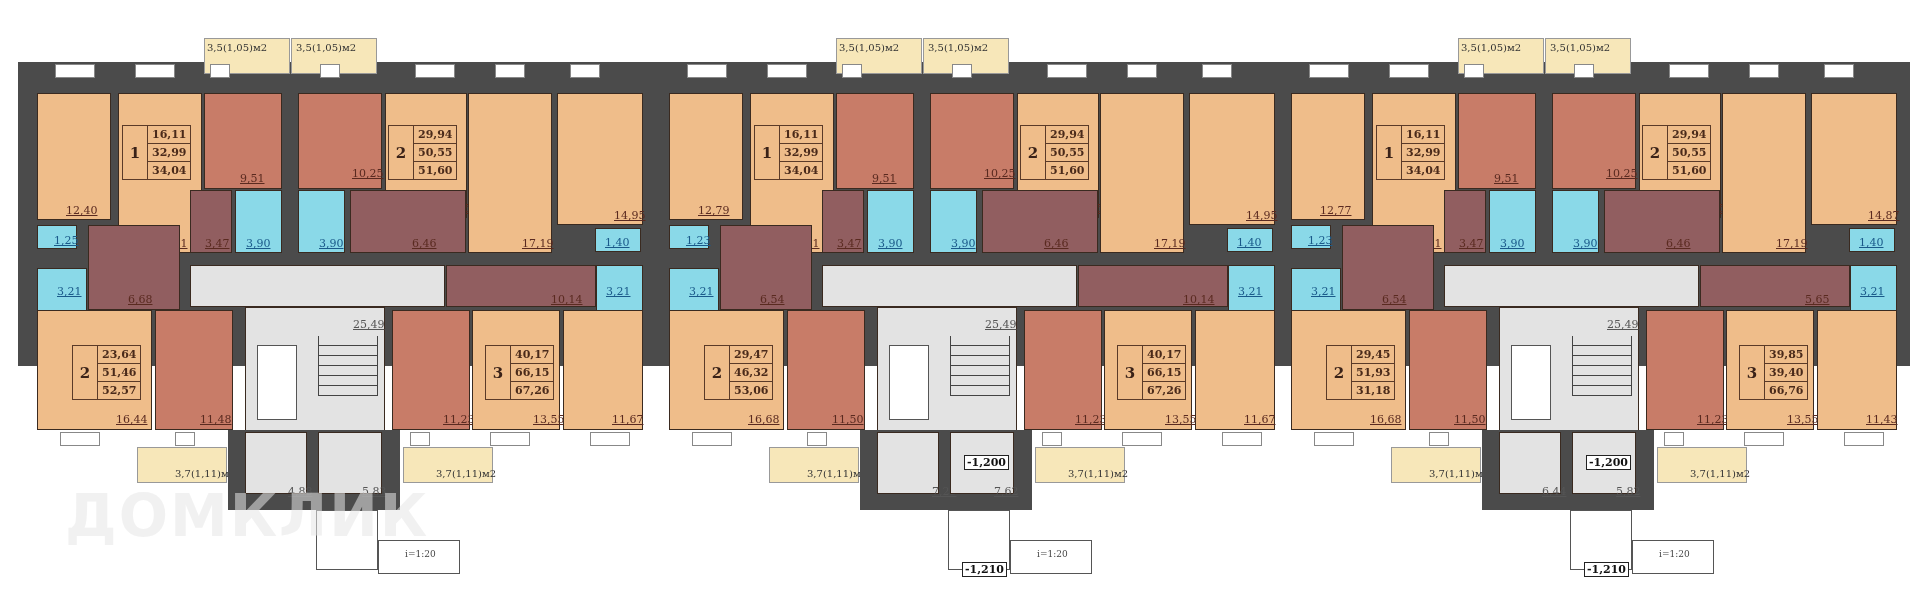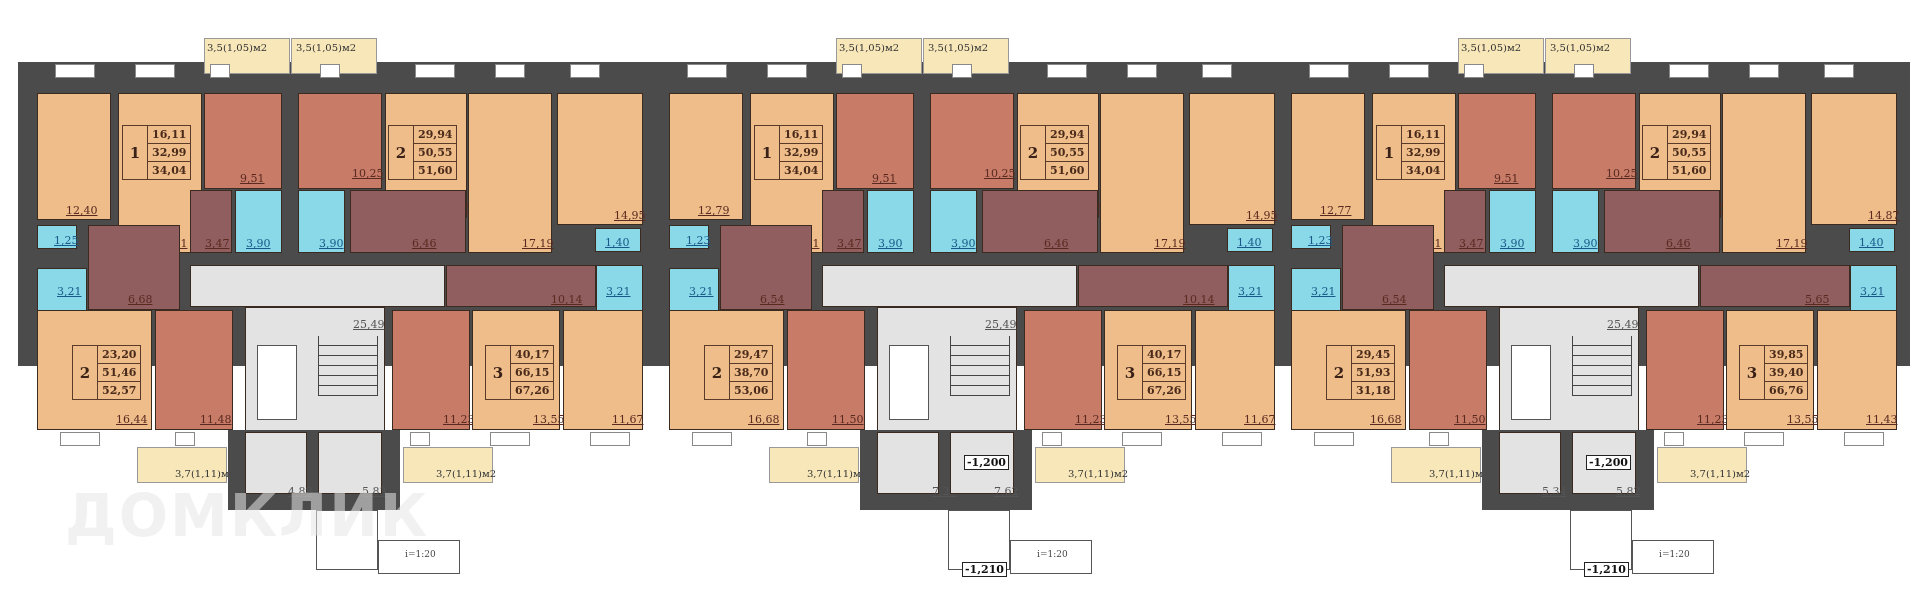--- a/index.html
+++ b/index.html
@@ -127,21 +127,21 @@
           <div class="num">2</div>
           <div class="vals">
             <span>29,94</span>
             <span>50,55</span>
             <span>51,60</span>
           </div>
         </div>
         <div class="infobox" style="left: 72px; top: 345px;">
           <div class="num">2</div>
           <div class="vals">
-            <span>23,20</span>
+            <span>23,64</span>
             <span>51,46</span>
             <span>52,57</span>
           </div>
         </div>
         <div class="infobox" style="left: 485px; top: 345px;">
           <div class="num">3</div>
           <div class="vals">
             <span>40,17</span>
             <span>66,15</span>
             <span>67,26</span>
@@ -240,21 +240,21 @@
           <div class="vals">
             <span>29,94</span>
             <span>50,55</span>
             <span>51,60</span>
           </div>
         </div>
         <div class="infobox" style="left: 72px; top: 345px;">
           <div class="num">2</div>
           <div class="vals">
             <span>29,47</span>
-            <span>38,70</span>
+            <span>46,32</span>
             <span>53,06</span>
           </div>
         </div>
         <div class="infobox" style="left: 485px; top: 345px;">
           <div class="num">3</div>
           <div class="vals">
             <span>40,17</span>
             <span>66,15</span>
             <span>67,26</span>
           </div>
@@ -325,21 +325,21 @@
         <div class="abs win" style="left:175px;top:432px;width:20px;height:14px;"></div>
         <div class="abs win" style="left:410px;top:432px;width:20px;height:14px;"></div>
         <div class="abs win" style="left:490px;top:432px;width:40px;height:14px;"></div>
         <div class="abs win" style="left:590px;top:432px;width:40px;height:14px;"></div>
         <div class="abs balcony" style="left:137px;top:447px;width:90px;height:36px;"></div>
         <div class="abs blabel" style="left:175px;top:468px;">3,7(1,11)м2</div>
         <div class="abs balcony" style="left:403px;top:447px;width:90px;height:36px;"></div>
         <div class="abs blabel" style="left:436px;top:468px;">3,7(1,11)м2</div>
         <div class="abs wall" style="left:228px;top:430px;width:172px;height:80px;"></div>
         <div class="abs room common" style="left:245px;top:432px;width:62px;height:62px;"></div>
-        <div class="abs area gray" style="left:288px;top:485px;">5,34</div>
+        <div class="abs area gray" style="left:288px;top:485px;">6,44</div>
         <div class="abs room common" style="left:318px;top:432px;width:64px;height:62px;"></div>
         <div class="abs area gray" style="left:362px;top:485px;">5,82</div>
         <div class="abs level" style="left:332px;top:455px;">-1,200</div>
         <div class="abs ramp" style="left:316px;top:510px;width:62px;height:60px;"></div>
         <div class="abs ramp" style="left:378px;top:540px;width:82px;height:34px;padding:8px 0 0 26px;">i=1:20</div>
         <div class="abs level" style="left:330px;top:562px;">-1,210</div>
         <div class="infobox" style="left: 122px; top: 125px;">
           <div class="num">1</div>
           <div class="vals">
             <span>16,11</span>

